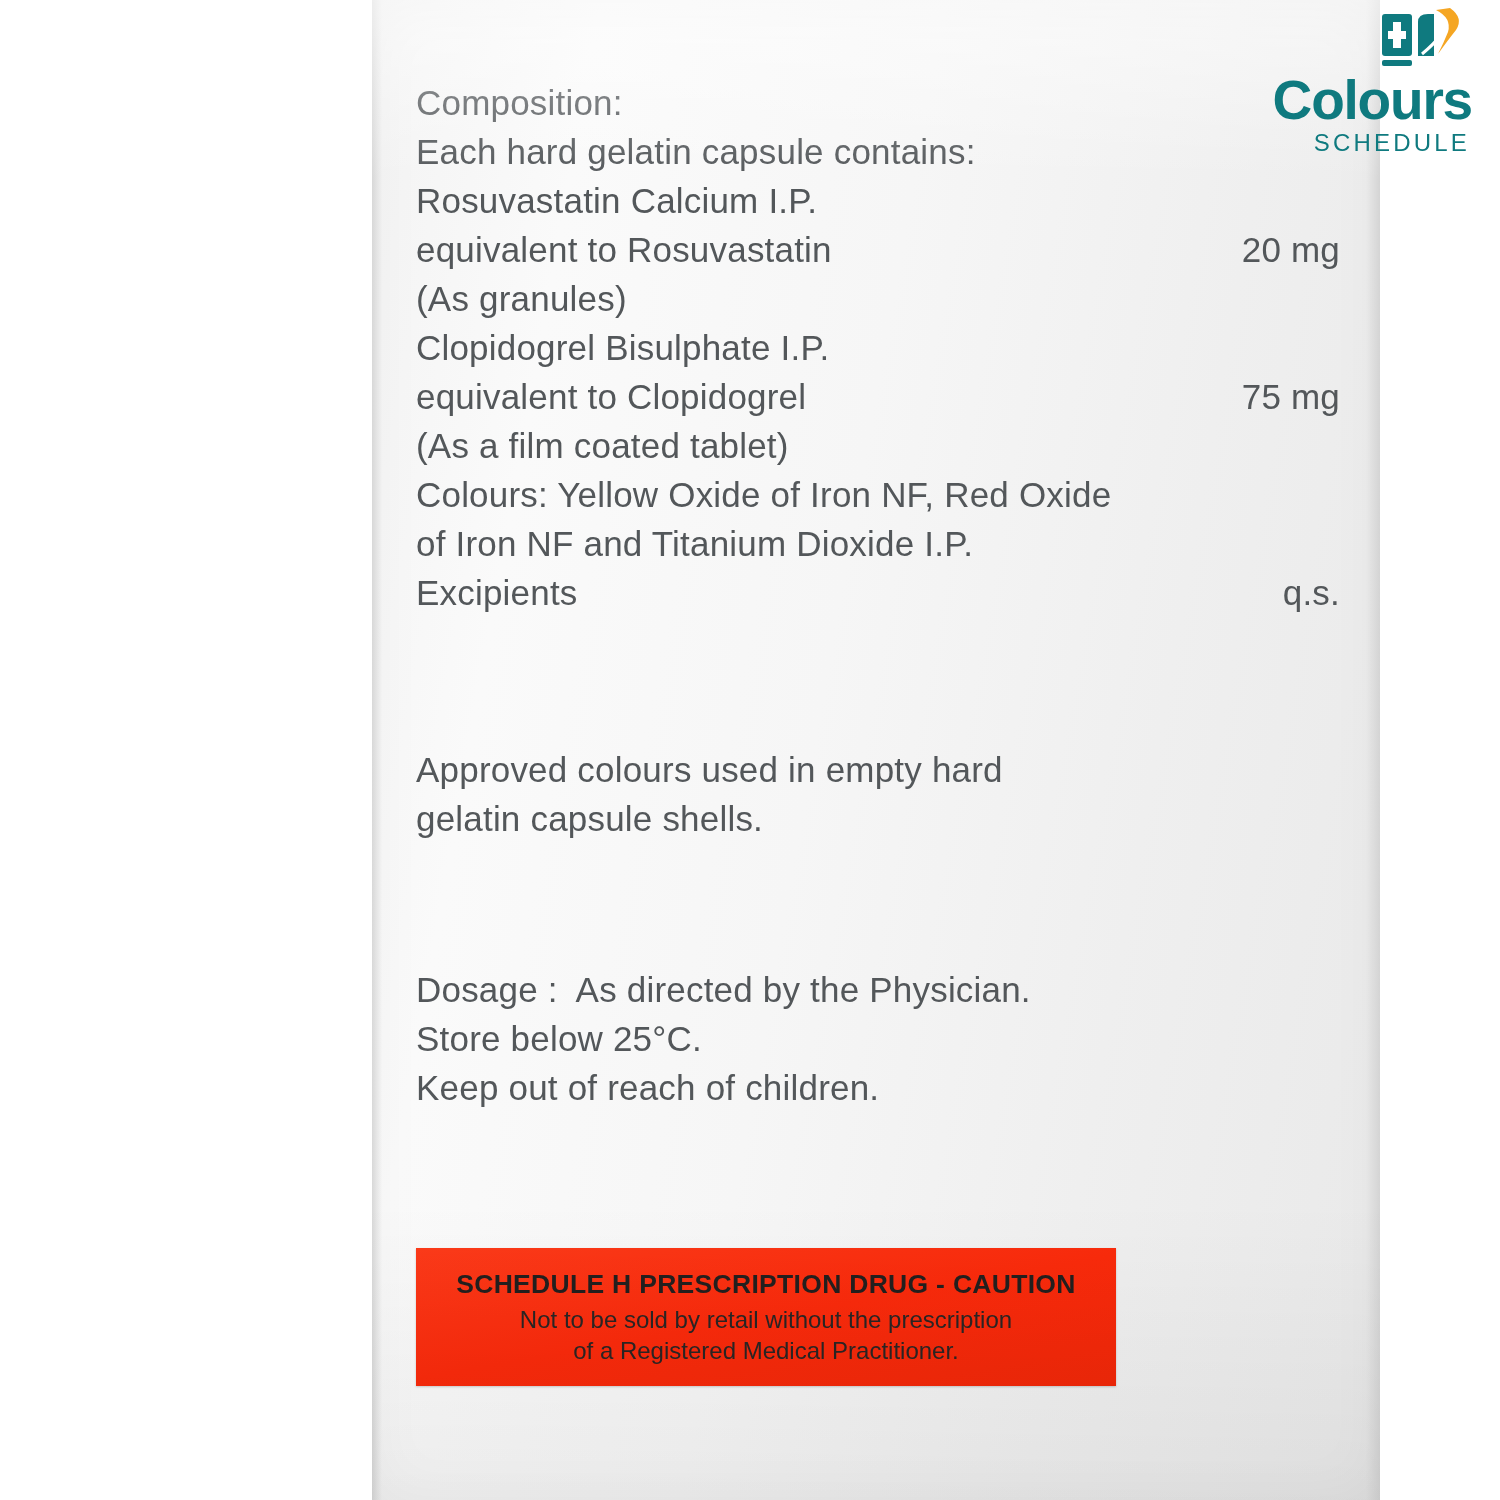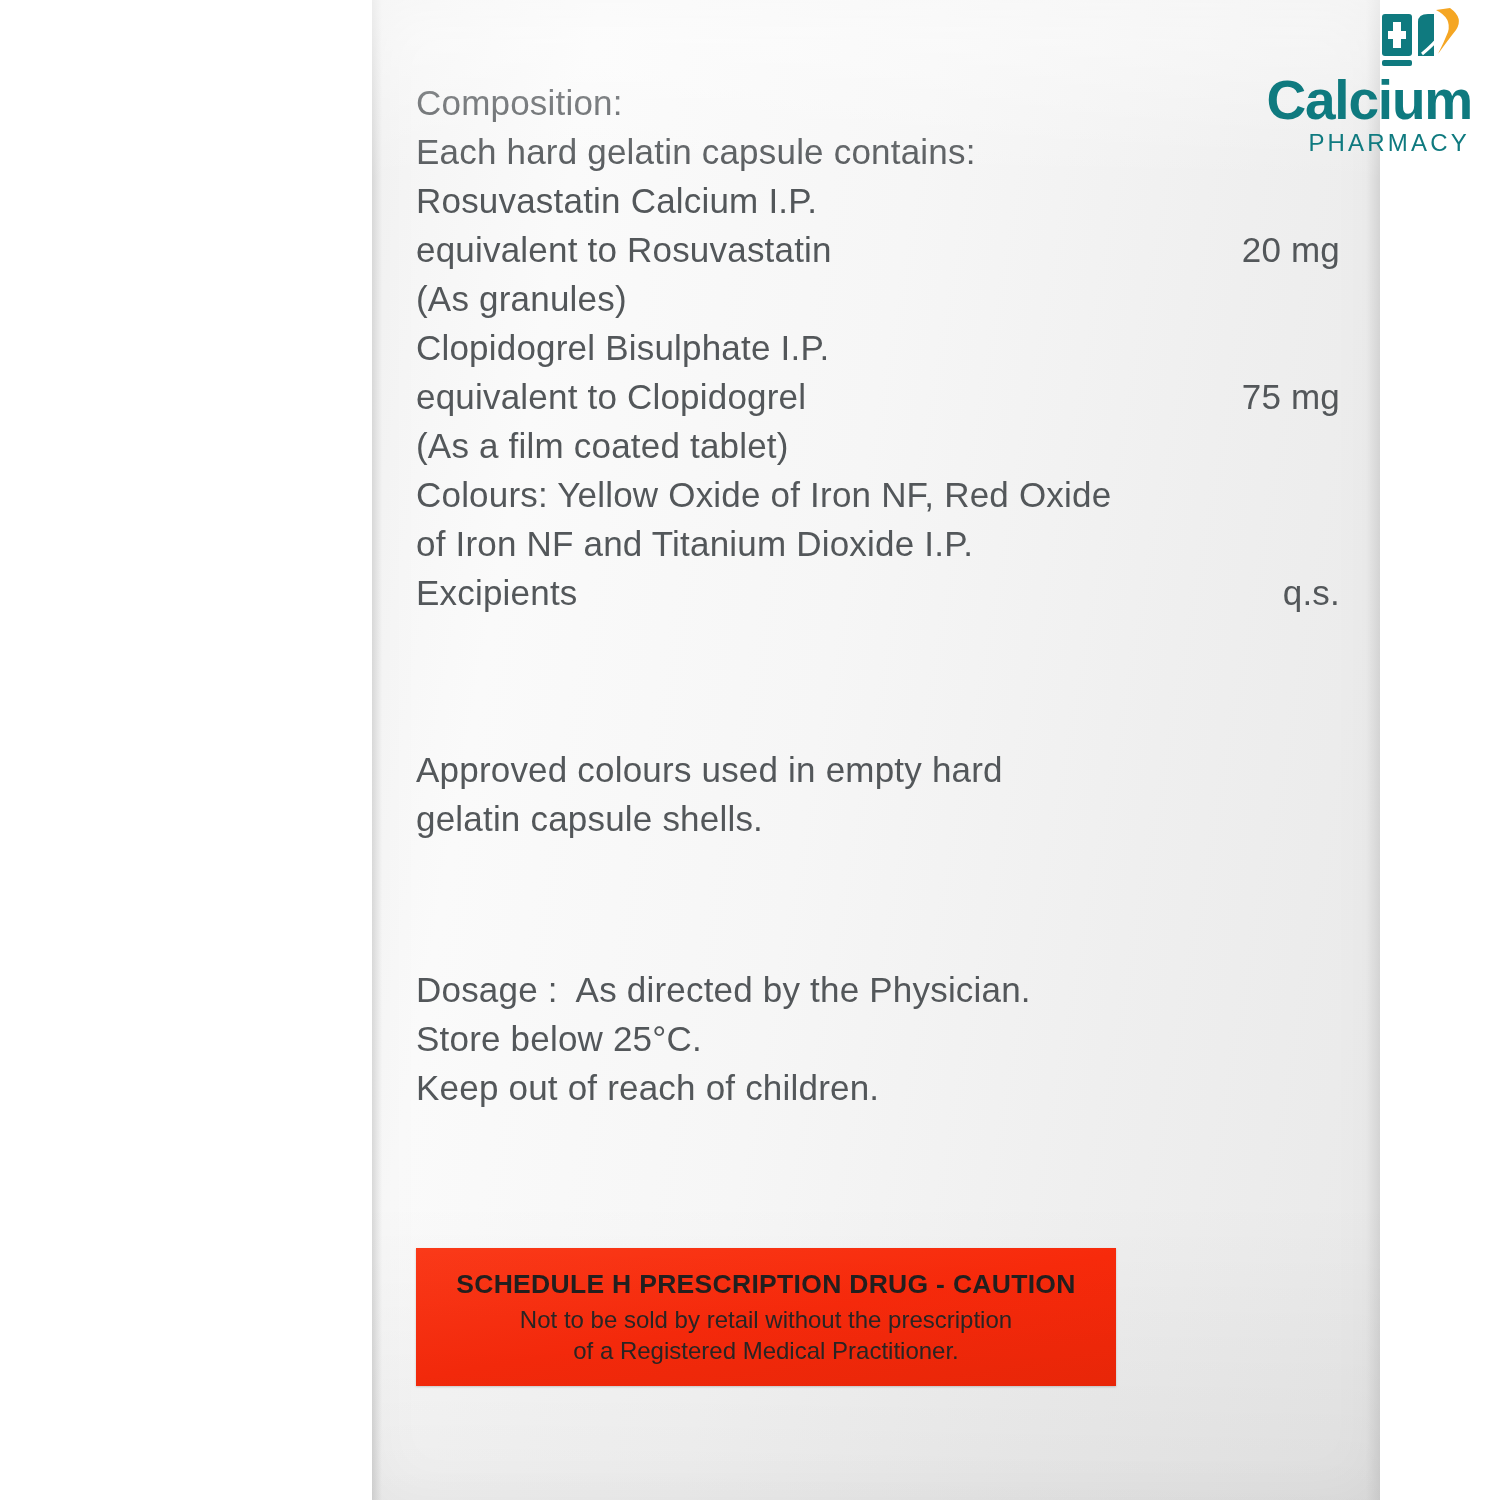--- a/index.html
+++ b/index.html
@@ -211,15 +211,15 @@
 <div id="apollo-logo">
   <svg id="apollo-mark" viewBox="0 0 92 62">
     <rect x="4" y="6" width="30" height="42" rx="3" fill="#0f7a7f"></rect>
     <rect x="15" y="14" width="8" height="26" fill="#ffffff"></rect>
     <rect x="10" y="23" width="18" height="8" fill="#ffffff"></rect>
     <path d="M40 48 L40 14 Q40 6 50 6 L56 6 L56 48 Z" fill="#0f7a7f"></path>
     <path d="M58 2 Q74 10 70 24 Q66 34 60 46 Q70 32 78 22 Q86 10 72 0 Z" fill="#f5a623"></path>
     <path d="M44 46 Q56 36 62 28" stroke="#ffffff" stroke-width="3" fill="none"></path>
     <rect x="4" y="52" width="30" height="6" rx="2" fill="#0f7a7f"></rect>
   </svg>
-  <div id="apollo-word">Calcium</div>
-  <div id="apollo-sub">PHARMACY</div>
+  <div id="apollo-word">Colours</div>
+  <div id="apollo-sub">SCHEDULE</div>
 </div>
 
 </body></html>

